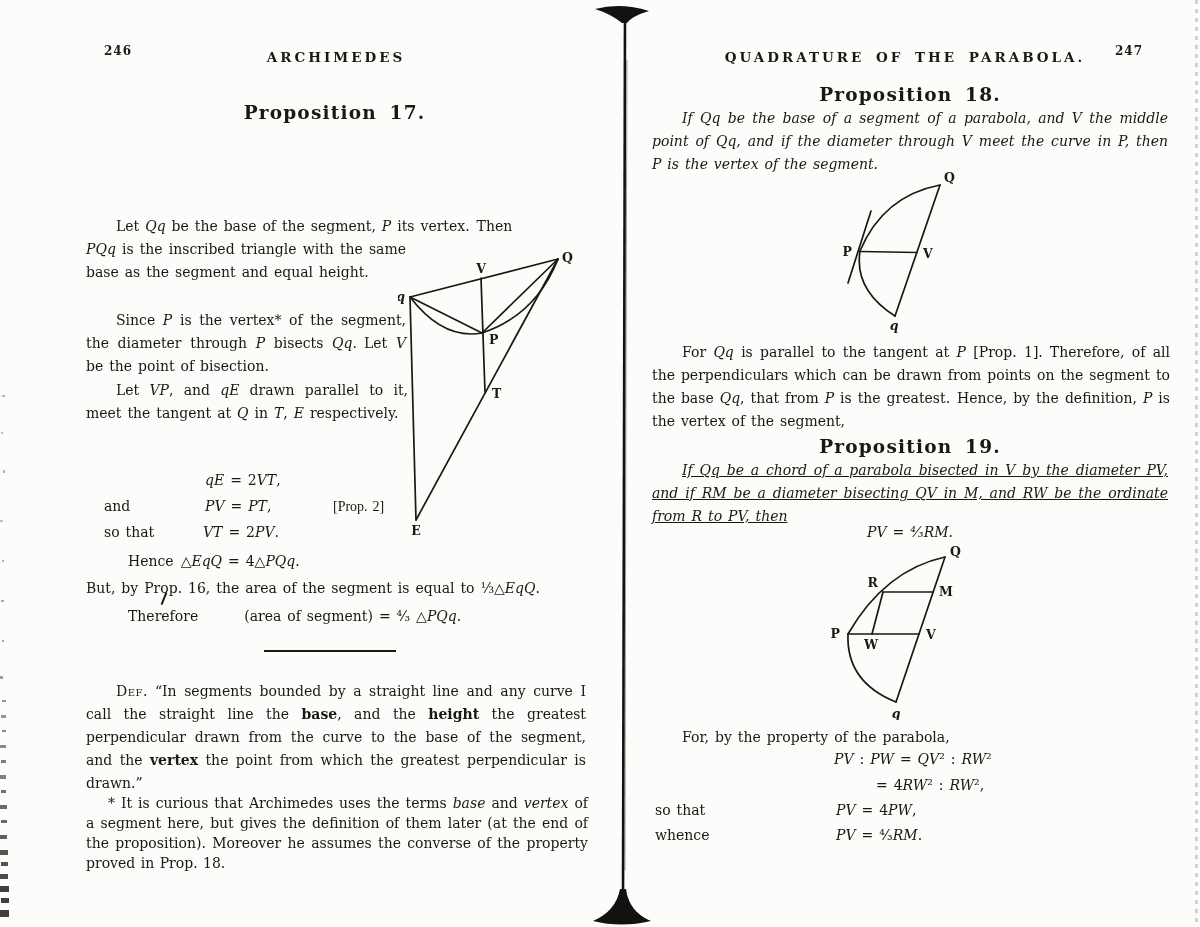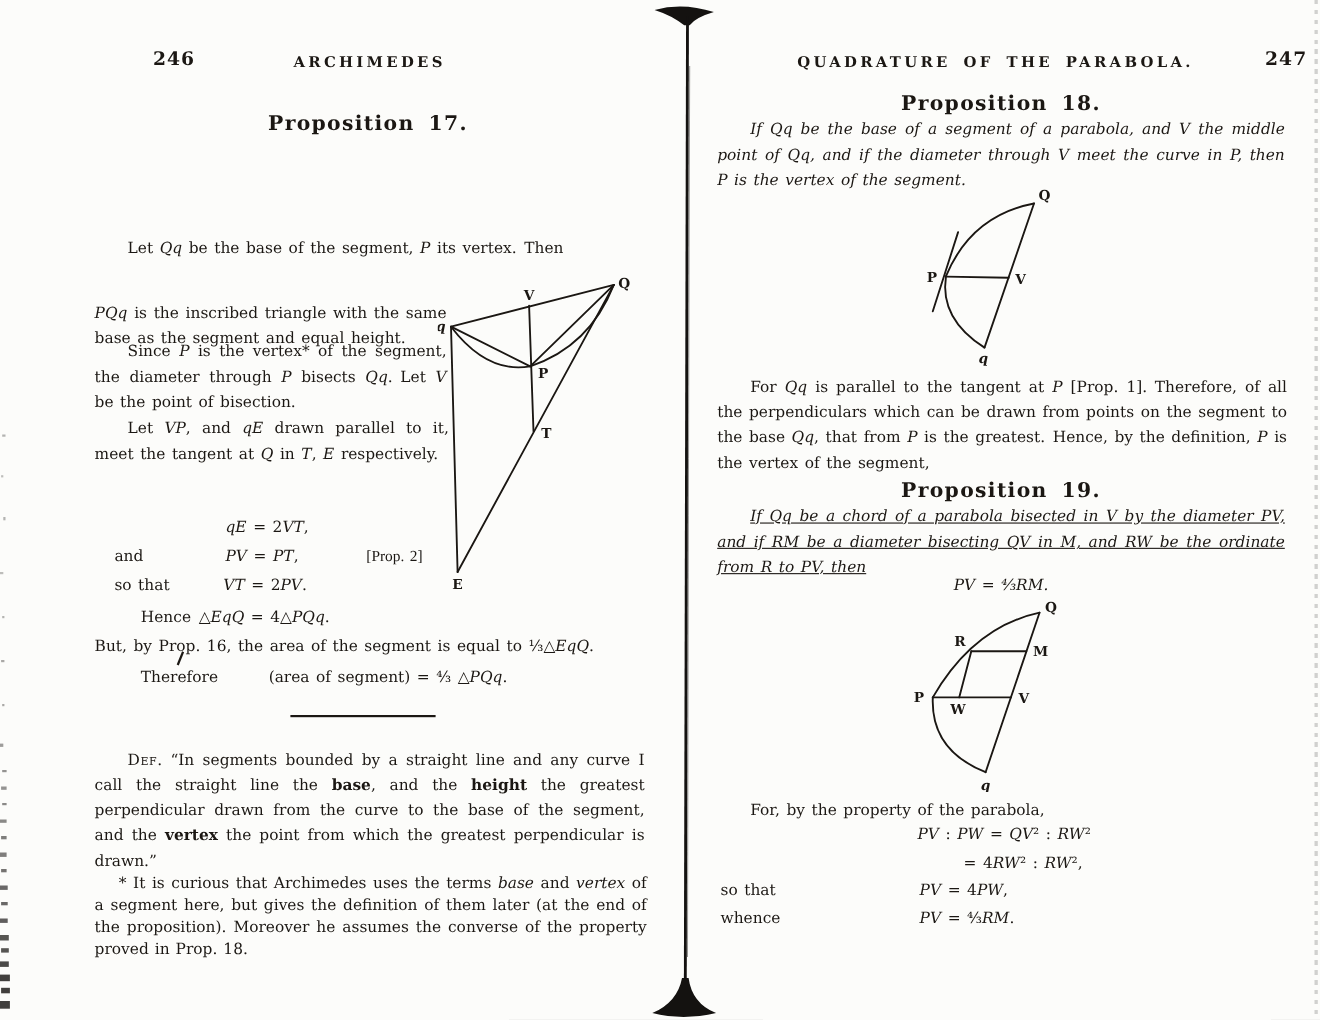--- a/index.html
+++ b/index.html
@@ -7,21 +7,21 @@
     background:#fcfcfa;color:#1b1713;
     font-family:"DejaVu Serif","Liberation Serif","DejaVu Sans",serif;}
   .abs{position:absolute;}
   .body-text{font-size:14px;line-height:23px;word-spacing:1.5px;}
   .just{text-align:justify;}
   .ind{text-indent:30px;}
   .it{font-style:italic;}
   .center{text-align:center;}
   .prop-heading{font-weight:bold;font-size:18.5px;letter-spacing:1.2px;word-spacing:5px;}
   .running{font-size:13.5px;font-weight:bold;letter-spacing:3px;word-spacing:4px;}
-  .pagenum{font-weight:bold;font-size:17px;letter-spacing:1px;margin-left:35px;}
+  .pagenum{font-weight:bold;font-size:12px;letter-spacing:1px;}
   .footnote{font-size:14px;line-height:20px;word-spacing:1px;}
   .i{font-style:italic;}
   .b{font-weight:bold;}
   .sc{font-variant:small-caps;letter-spacing:.5px;}
   .gap{display:inline-block;width:46px;}
   .rule{background:#1b1713;height:2px;}
   .fig line,.fig path{stroke:#1b1713;stroke-width:1.7;fill:none;stroke-linecap:round;}
   .fig text{font-weight:bold;font-size:12.5px;fill:#1b1713;
     font-family:"DejaVu Serif","Liberation Serif",serif;}
   .fig text.lc{font-style:italic;}
@@ -32,21 +32,21 @@
 
 <div id="canvas">
 
   <div class="abs pagenum" style="left:104px;top:44px;">246</div>
   <div class="abs running center" style="left:86px;top:49px;width:500px;">ARCHIMEDES</div>
 
   <div class="abs prop-heading center" style="left:86px;top:102px;width:497px;">Proposition 17.</div>
 
 
   <div class="abs body-text" style="left:86px;top:215px;width:505px;text-indent:30px;">Let <span class="i">Qq</span> be the base of the segment, <span class="i">P</span> its vertex. Then</div>
-  <div class="abs body-text just" style="left:86px;top:238px;width:320px;margin-top:36px;"><span class="i">PQq</span> is the inscribed triangle with the same base as the segment and equal height.</div>
+  <div class="abs body-text just" style="left:86px;top:238px;width:320px;"><span class="i">PQq</span> is the inscribed triangle with the same base as the segment and equal height.</div>
 
   <div class="abs body-text just ind" style="left:86px;top:309px;width:320px;">Since <span class="i">P</span> is the vertex* of the segment, the diameter through <span class="i">P</span> bisects <span class="i">Qq</span>. Let <span class="i">V</span> be the point of bisection.</div>
 
   <div class="abs body-text just ind" style="left:86px;top:379px;width:322px;">Let <span class="i">VP</span>, and <span class="i">qE</span> drawn parallel to it, meet the tangent at <span class="i">Q</span> in <span class="i">T</span>, <span class="i">E</span> respectively.</div>
 
 
   <div class="abs body-text" style="left:205px;top:469px;"><span class="i">qE</span> = 2<span class="i">VT</span>,</div>
   <div class="abs body-text" style="left:104px;top:495px;">and</div>
   <div class="abs body-text" style="left:205px;top:495px;"><span class="i">PV</span> = <span class="i">PT</span>,</div>
   <div class="abs body-text" style="left:333px;top:495px;font-family:Liberation Serif, serif;">[Prop. 2]</div>

